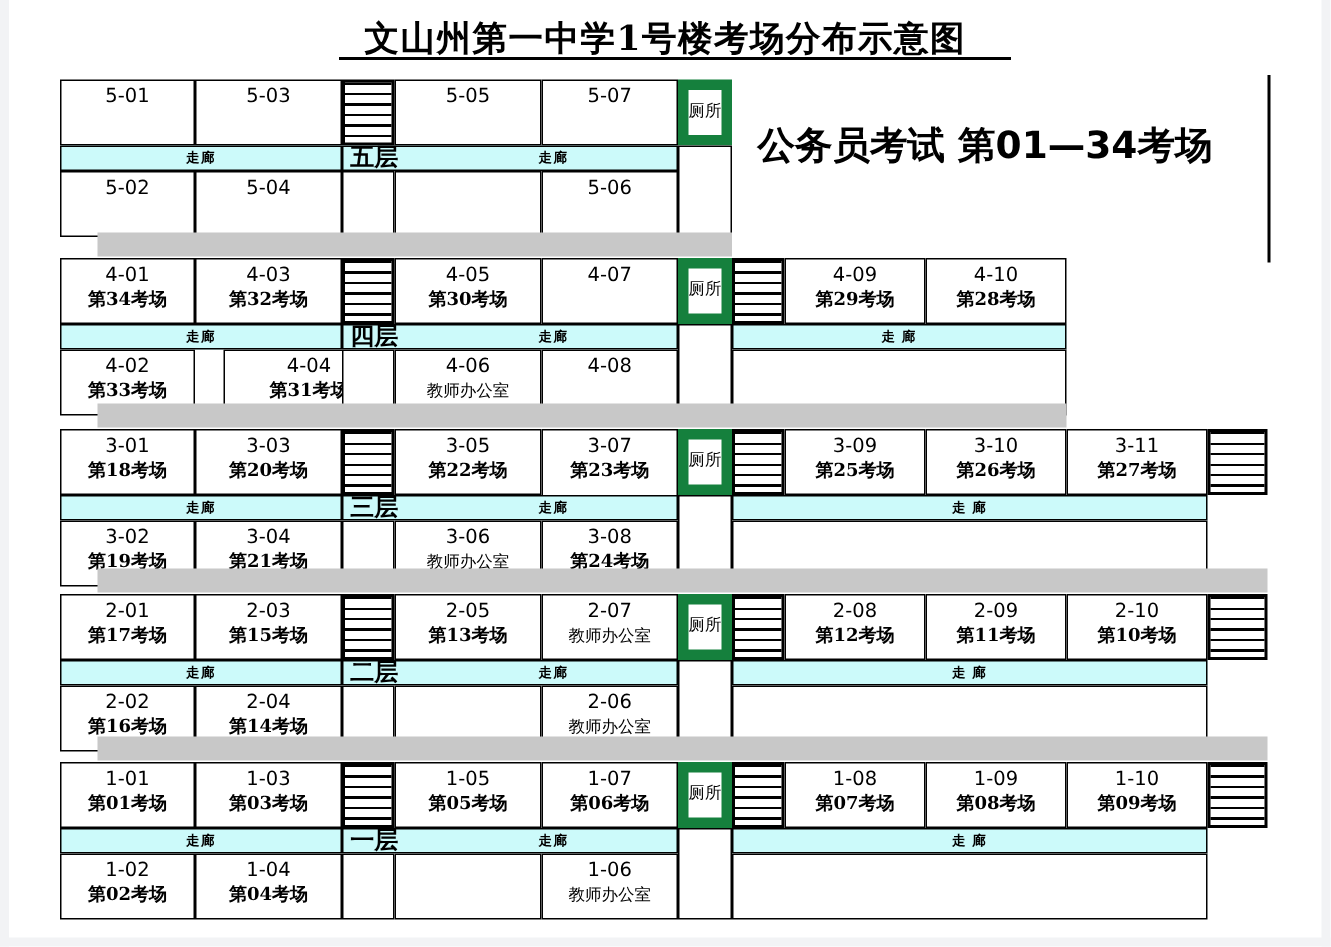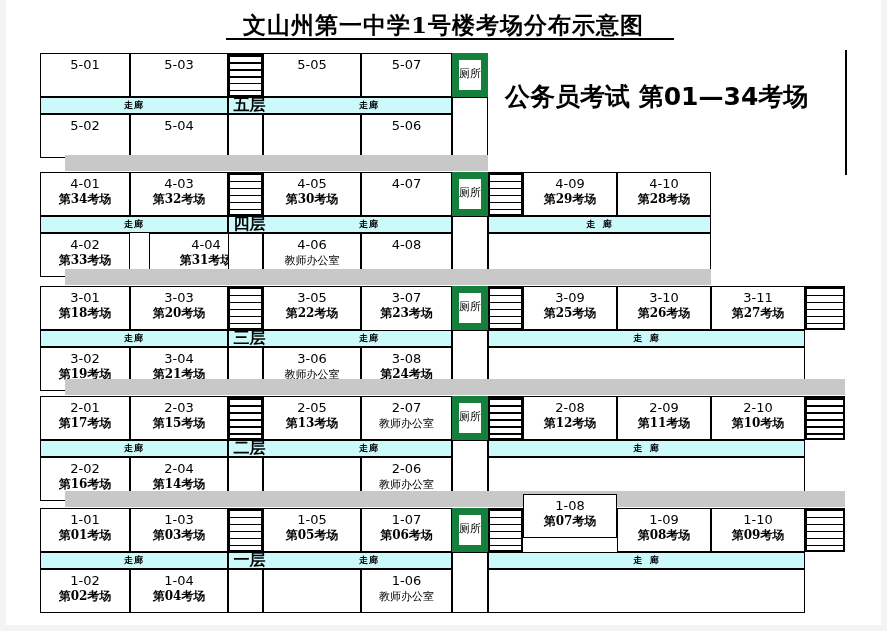--- a/index.html
+++ b/index.html
@@ -78,21 +78,21 @@
       #ffffff 1.5px, #ffffff 7px
     );
   }
 
   .corridor{
     position:absolute;box-sizing:border-box;
     border:1px solid #000;
     background:#ccfafa;
     display:flex;align-items:center;justify-content:center;
     font-size:9px;font-weight:bold;color:#000;
-    font-family:Liberation Mono, monospace;
+    font-family:Liberation Sans, sans-serif;
     letter-spacing:1px;
   }
   .floorlabel{
     position:absolute;
     display:flex;align-items:center;justify-content:center;
     font-size:16px;font-weight:bold;color:#000;
     font-family:"DejaVu Serif","Liberation Serif",serif;
     background:transparent;
     z-index:5;
   }
@@ -318,21 +318,21 @@
       <div class="kc">第05考场</div>
     </div>
     <div class="cell" style="left: 361px; top: 508px; width: 91px; height: 44px;">
       <div class="rm">1-07</div>
       <div class="kc">第06考场</div>
     </div>
     <div class="stairs" style="left: 228px; top: 508px; width: 35px; height: 44px;"></div>
     <div class="toilet" style="left: 452px; top: 508px; width: 36px; height: 44px;">厕所</div>
     <div class="toilet-blank" style="left: 452px; top: 552px; width: 36px; height: 61px;"></div>
     <div class="stairs" style="left: 488px; top: 508px; width: 35px; height: 44px;"></div>
-    <div class="cell" style="left: 523px; top: 494px; width: 94px; height: 44px;">
+    <div class="cell" style="left: 523px; top: 508px; width: 94px; height: 44px;">
       <div class="rm">1-08</div>
       <div class="kc">第07考场</div>
     </div>
     <div class="cell" style="left: 617px; top: 508px; width: 94px; height: 44px;">
       <div class="rm">1-09</div>
       <div class="kc">第08考场</div>
     </div>
     <div class="cell" style="left: 711px; top: 508px; width: 94px; height: 44px;">
       <div class="rm">1-10</div>
       <div class="kc">第09考场</div>

